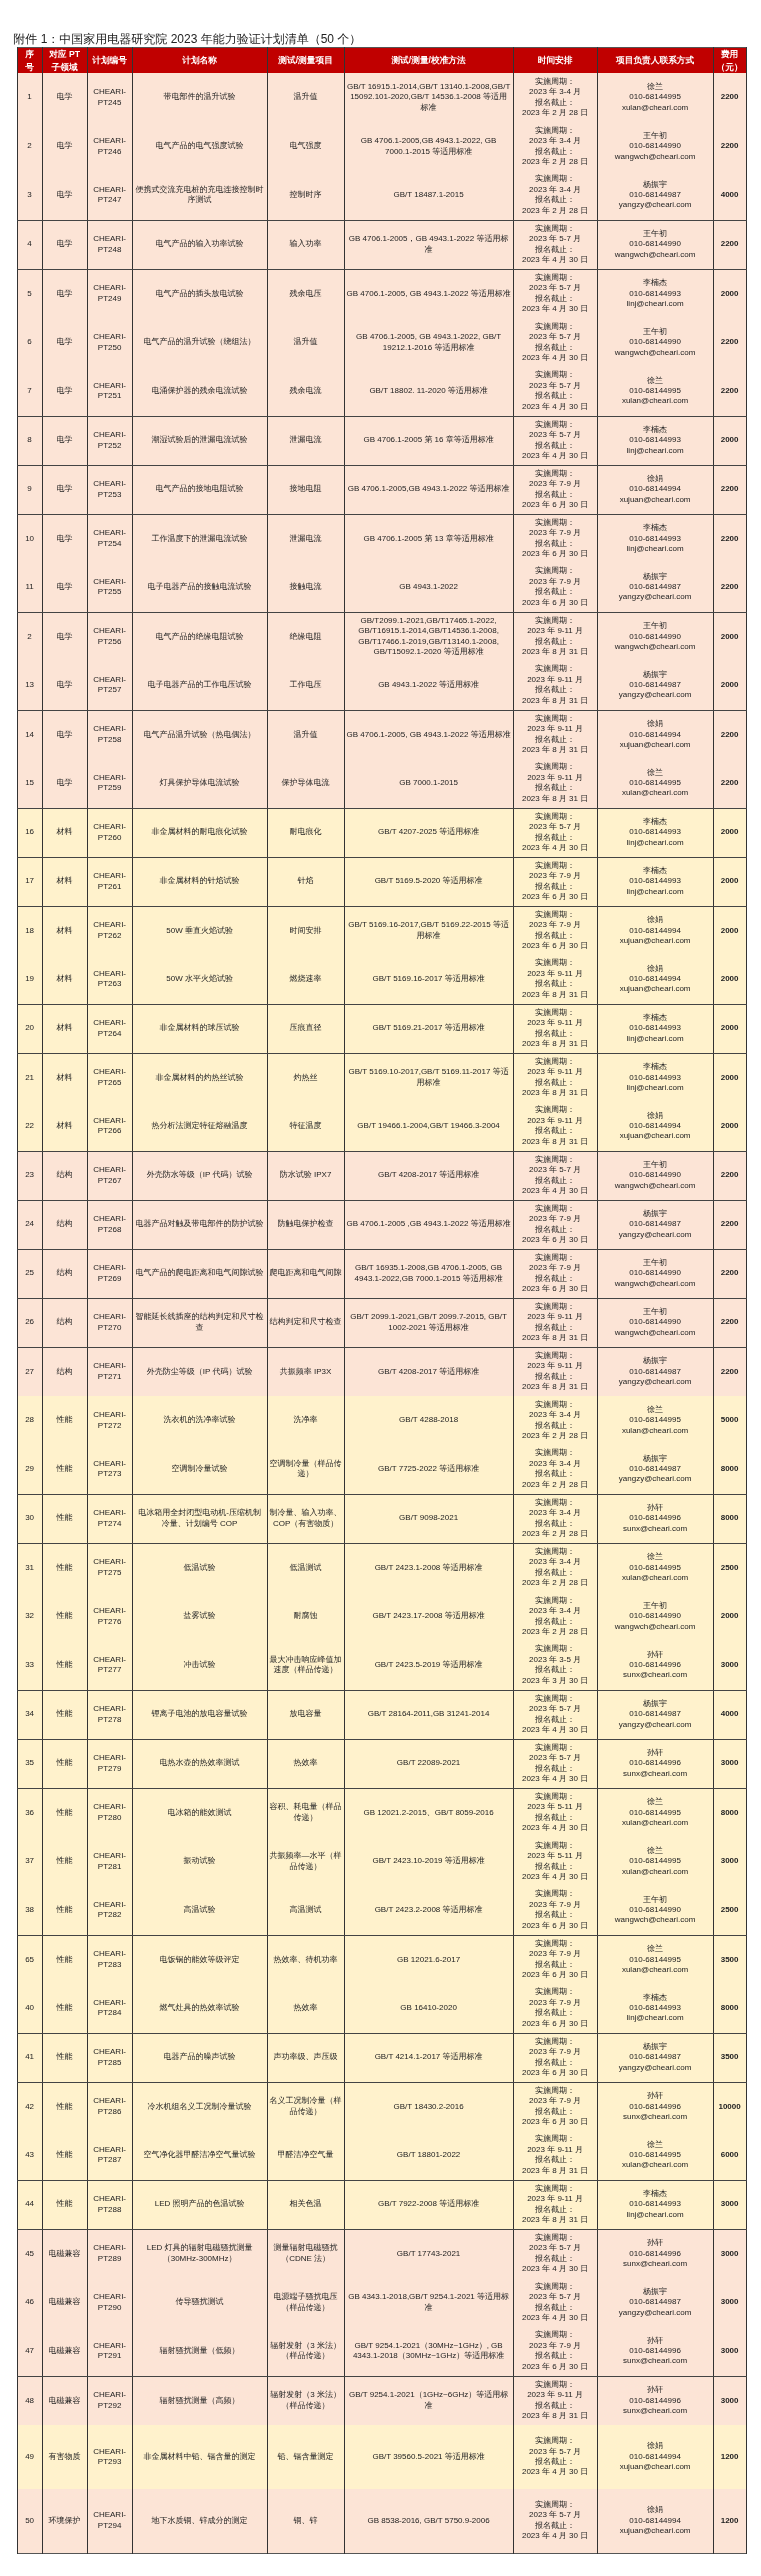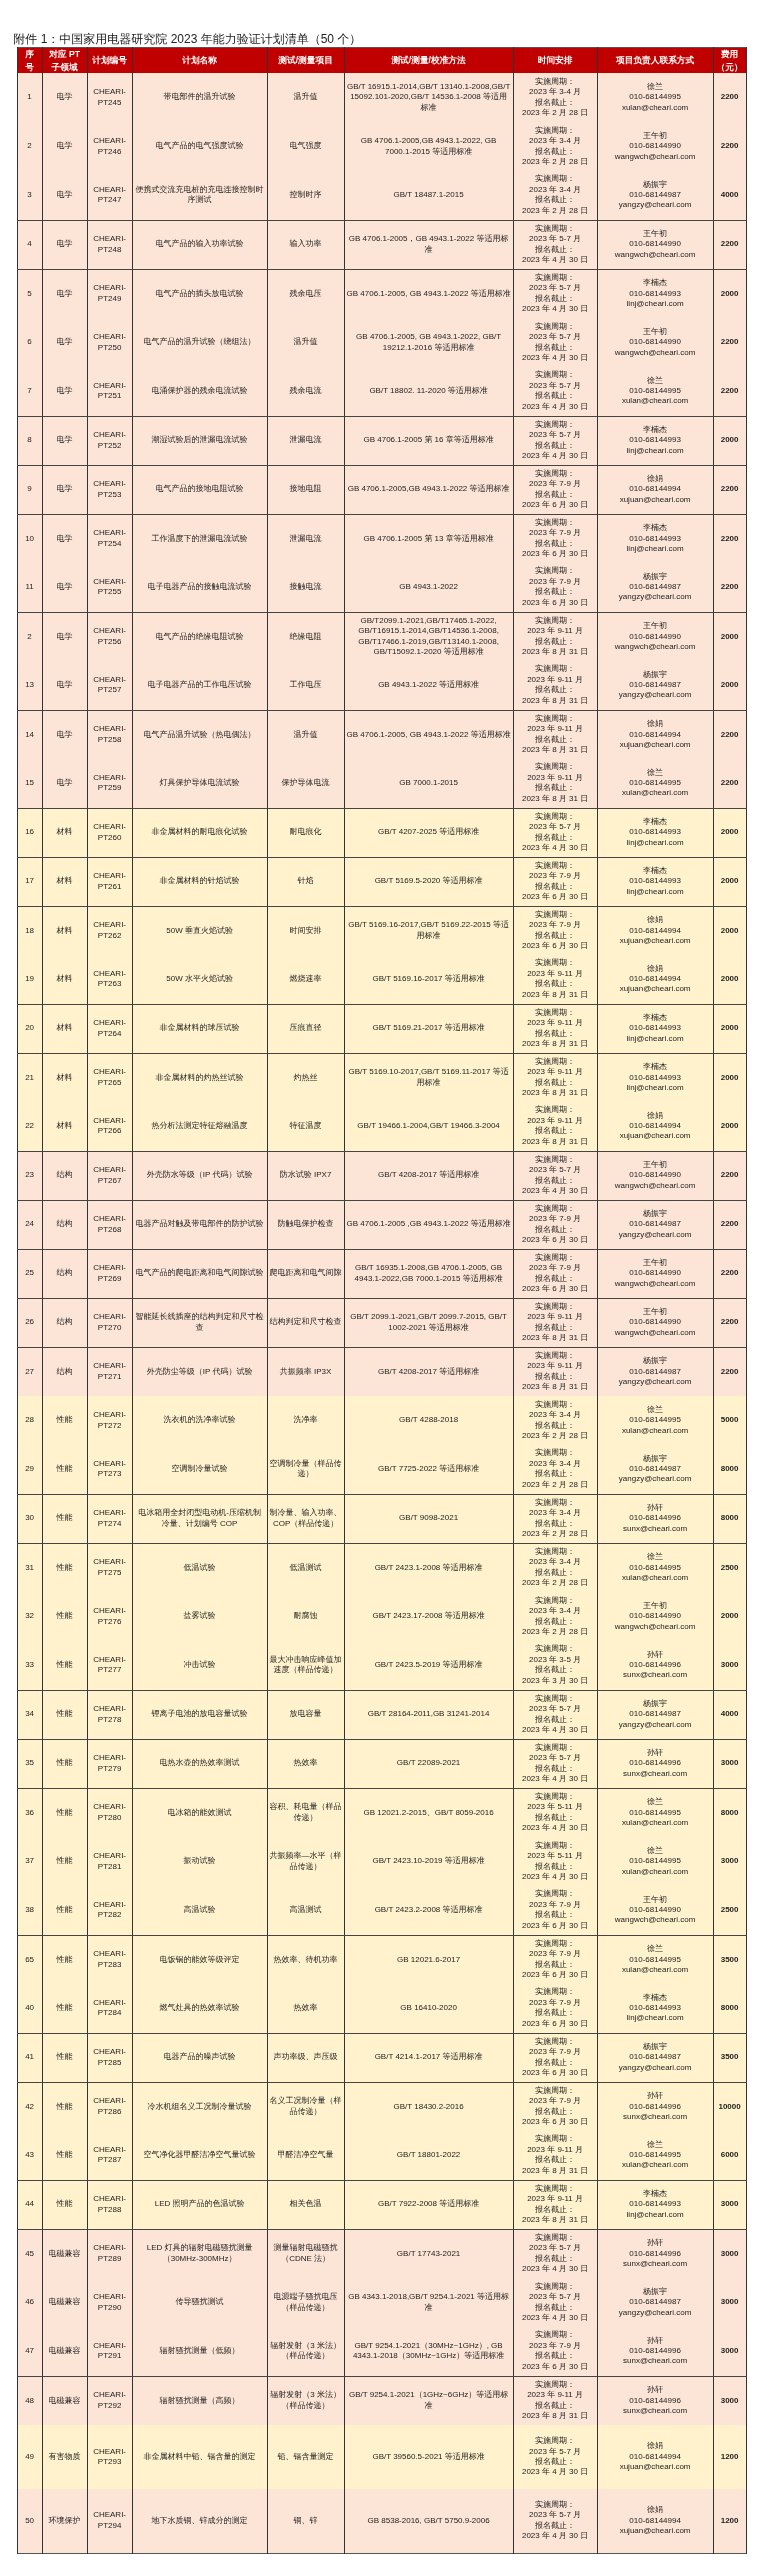--- a/index.html
+++ b/index.html
@@ -753,21 +753,21 @@
   </tr>
 
   <tr class="yellow sep">
     <td>30</td>
     <td>性能</td>
     <td class="stack">
           <span>CHEARI-</span>
           <span>PT274</span>
         </td>
     <td>电冰箱用全封闭型电动机-压缩机制冷量、计划编号 COP</td>
-    <td>制冷量、输入功率、COP（样品传递）</td>
+    <td>制冷量、输入功率、COP（有害物质）</td>
     <td class="method">GB/T 9098-2021</td>
     <td class="stack">
       <span>实施周期：</span>
       <span>2023 年 3-4 月</span>
       <span>报名截止：</span>
       <span>2023 年 2 月 28 日</span>
     </td>
     <td class="stack">
       <span>孙轩</span>
       <span>010-68144996</span>

